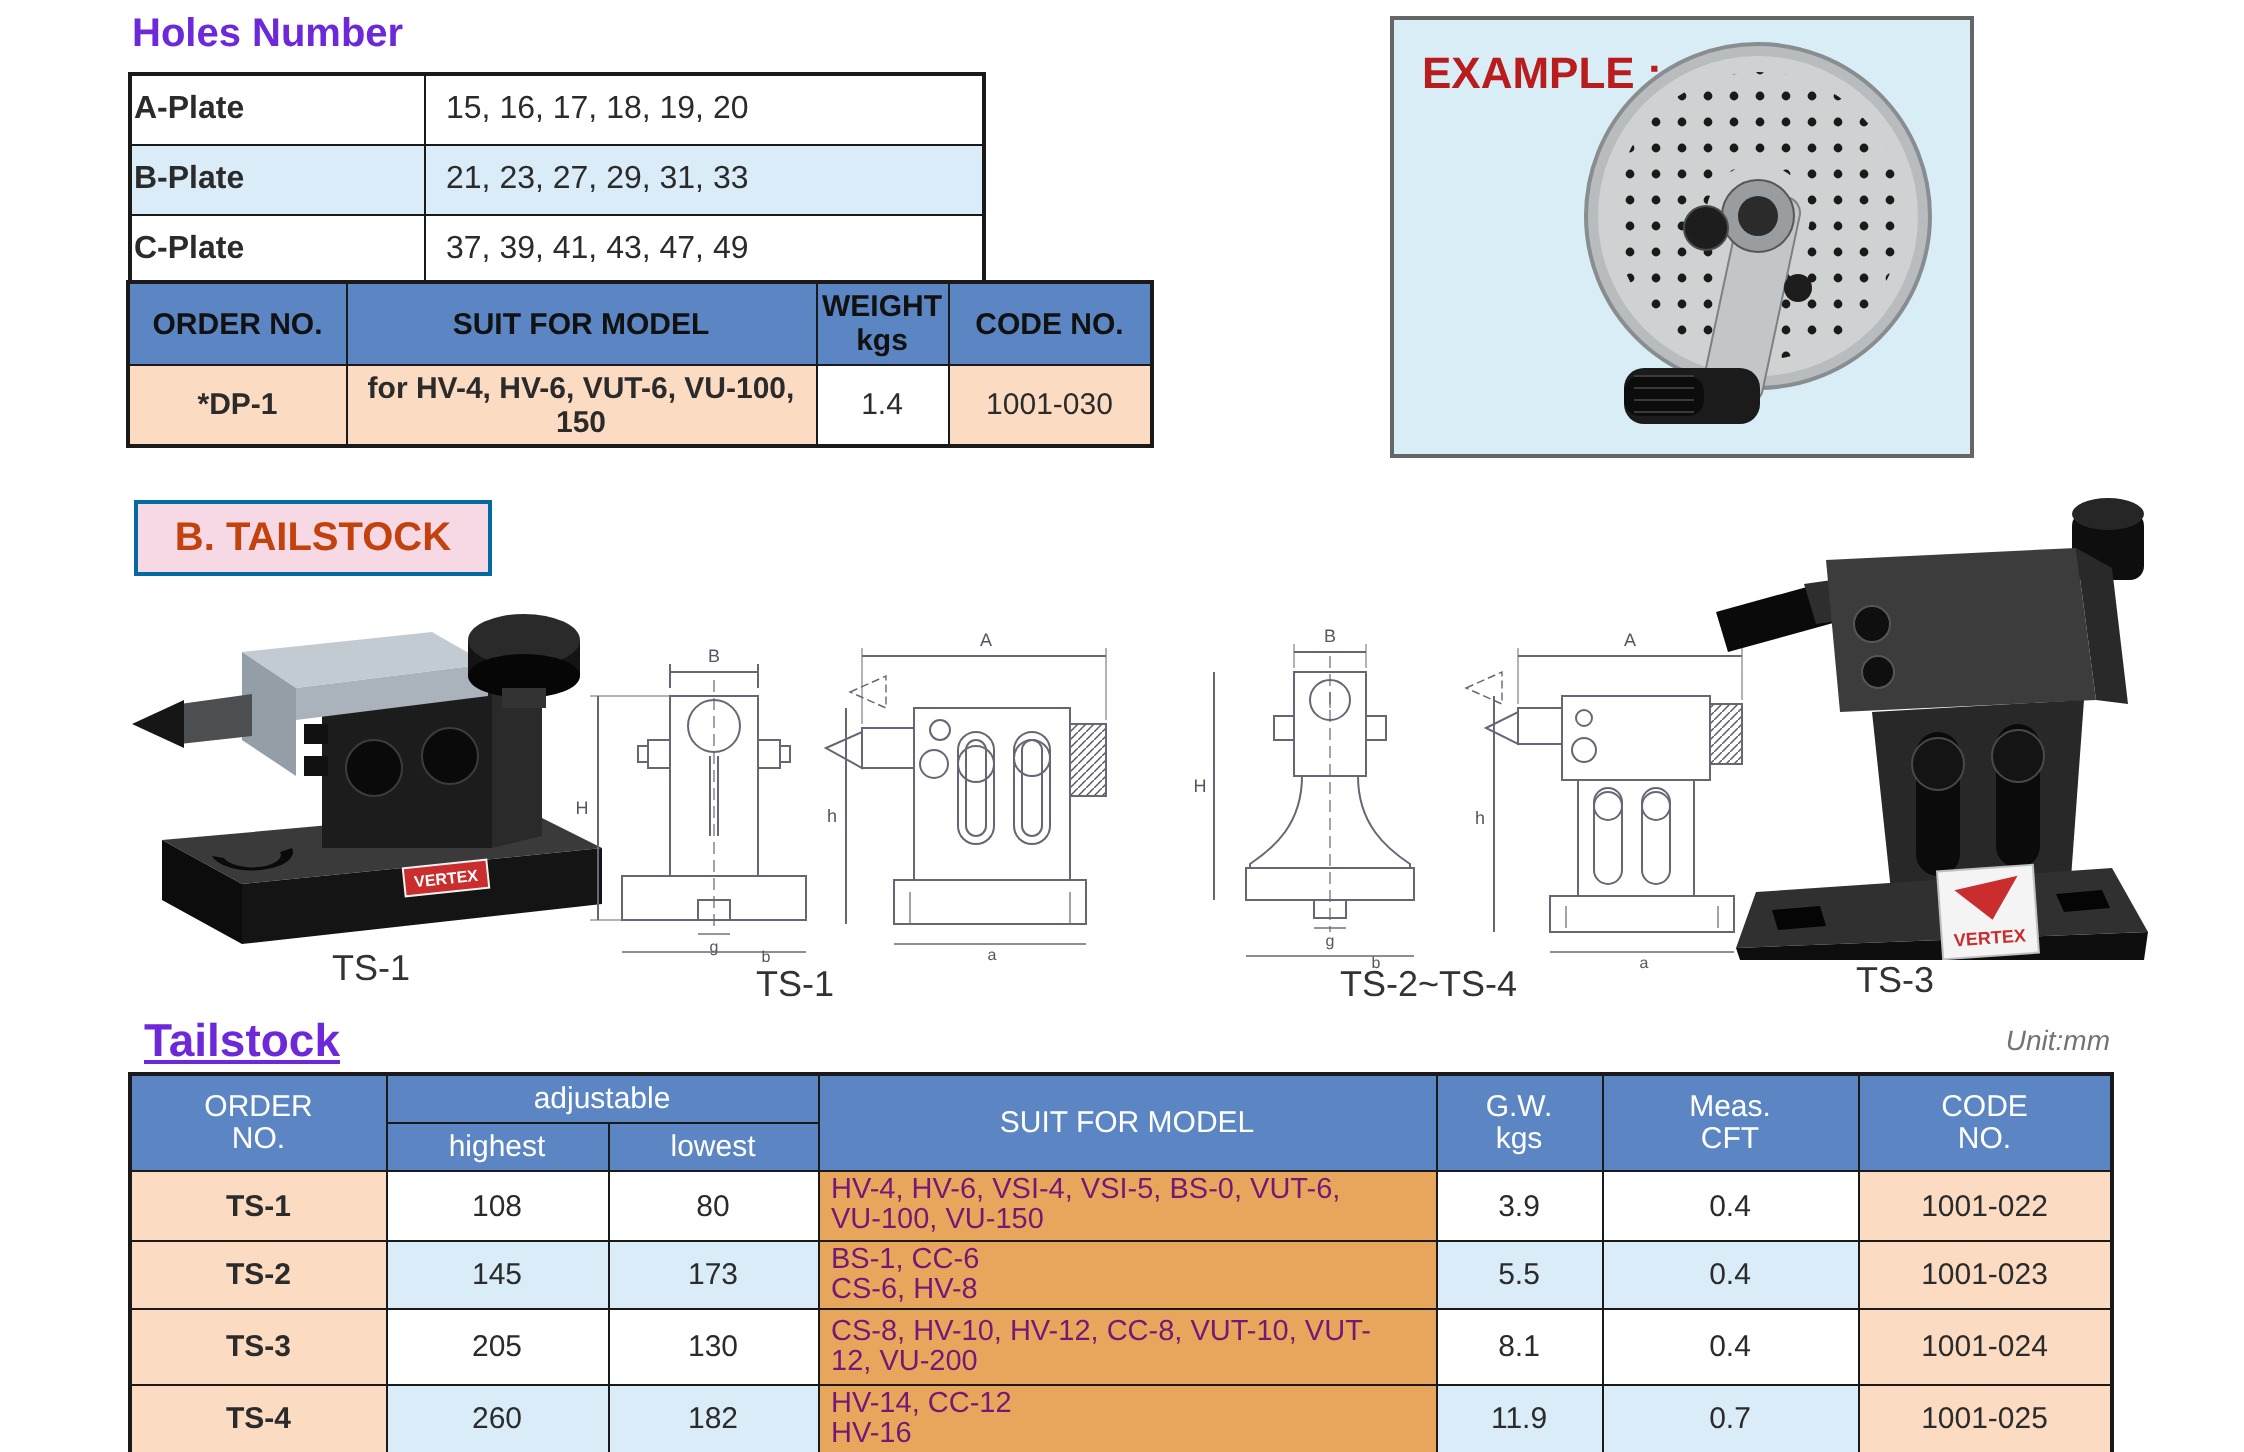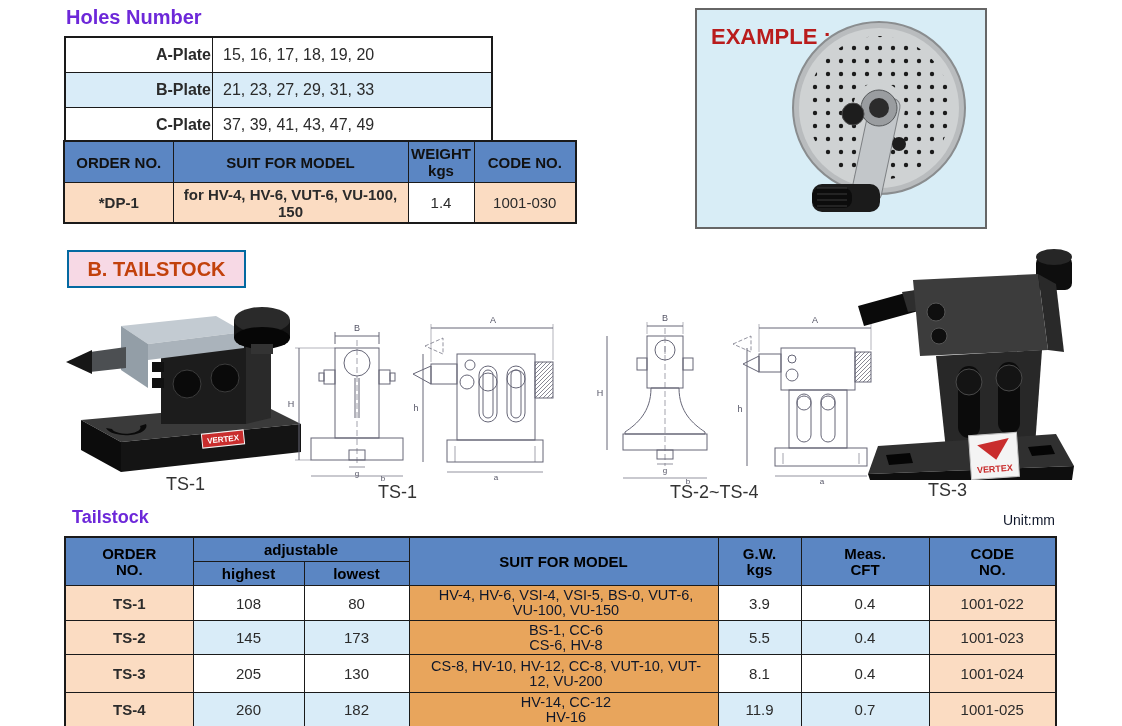--- a/index.html
+++ b/index.html
@@ -5,45 +5,45 @@
   html,body{margin:0;padding:0;background:#fff;}
   .page{position:relative;width:1122px;height:726px;background:#ffffff;overflow:hidden;
         font-family:"Liberation Sans",sans-serif;color:#2b2b2b;}
   .abs{position:absolute;}
   .ml{white-space:pre-line;}
 
   
   .big-title{font-size:20px;font-weight:bold;color:#6d28d9;}
   .section-label{background:var(--pink);border:2px solid #0369a1;display:flex;
                  align-items:center;justify-content:center;font-size:20px;font-weight:bold;color:#c2410c;}
-  .unit-label{font-size:14px;color:#0f172a;text-align:right;}
+  .unit-label{font-size:14px;color:#737373;text-align:right;font-style:italic;}
 
   
   table{border-collapse:collapse;table-layout:fixed;}
   td,th{border:1px solid #1a1a1a;overflow:hidden;}
   table.bordered{border:2px solid #1a1a1a;}
 
   
   .holes td{font-size:16px;height:32px;}
-  .holes .lbl{font-weight:bold;text-align:right;width:144px;}
+  .holes .lbl{font-weight:bold;text-align:left;width:144px;}
   .holes .val{padding-left:10px;width:267px;}
   .holes tr.alt{background:var(--light_blue);}
 
   
   .order th{background:var(--header_blue);color:#111;font-size:15px;font-weight:bold;
             height:38px;line-height:17px;}
   .order td{height:37px;text-align:center;font-size:15px;background:var(--peach);}
   .order td.bold{font-weight:bold;}
   .order td.white{background:#ffffff;}
 
   
-  .ts th{background:var(--header_blue);color:#000000;font-size:15px;font-weight:bold;line-height:16px;height:21px;}
+  .ts th{background:var(--header_blue);color:#ffffff;font-size:15px;font-weight:normal;line-height:16px;height:21px;}
   .ts td{font-size:15px;text-align:center;}
   .ts td.order{background:var(--peach);font-weight:bold;}
-  .ts td.suit{background:var(--orange);text-align:center;padding-left:6px;font-size:14.5px;line-height:15px;color:#0f172a;}
+  .ts td.suit{background:var(--orange);text-align:left;padding-left:6px;font-size:14.5px;line-height:15px;color:#701a75;}
   .ts td.code{background:var(--peach);}
   .ts tr.alt td.num{background:var(--light_blue);}
   .ts td.num{background:#ffffff;}
 
   
   .example-box{background:var(--example_bg);border:2px solid #666;}
   .example-label{position:absolute;left:14px;top:14px;font-size:22px;font-weight:bold;color:#b91c1c;}
 
   .fig-caption{font-size:18px;color:#333;}
 </style>
@@ -304,21 +304,21 @@
       <polygon points="170,207 193,205 197,214 174,216" fill="#050505"></polygon>
     </g>
     <g transform="rotate(-4 136 216)">
       <rect x="112" y="194" width="48" height="44" fill="#f4f4f4" stroke="#c0c0c0"></rect>
       <path d="M120,204 L152,199 L138,220 Z" fill="#c92d2d"></path>
       <text x="136" y="232" font-size="9" font-weight="bold" fill="#c92d2d" text-anchor="middle">VERTEX</text>
     </g>
   </svg>
   <div class="abs fig-caption" style="left:928px;top:480px;">TS-3</div>
 
-  <div class="abs big-title" style="left:72px;top:507px;font-size:18px;">Tailstock</div>
+  <div class="abs big-title" style="left:72px;top:507px;font-size:23px;text-decoration:underline;">Tailstock</div>
   <div class="abs unit-label" style="left:985px;top:512px;width:70px;">Unit:mm</div>
 
   <table class="ts bordered abs" style="left:64px;top:536px;width:991px;">
     <colgroup>
       <col style="width:128px">
         <col style="width:111px">
         <col style="width:105px">
         <col style="width:309px">
       <col style="width:83px">
         <col style="width:128px">

